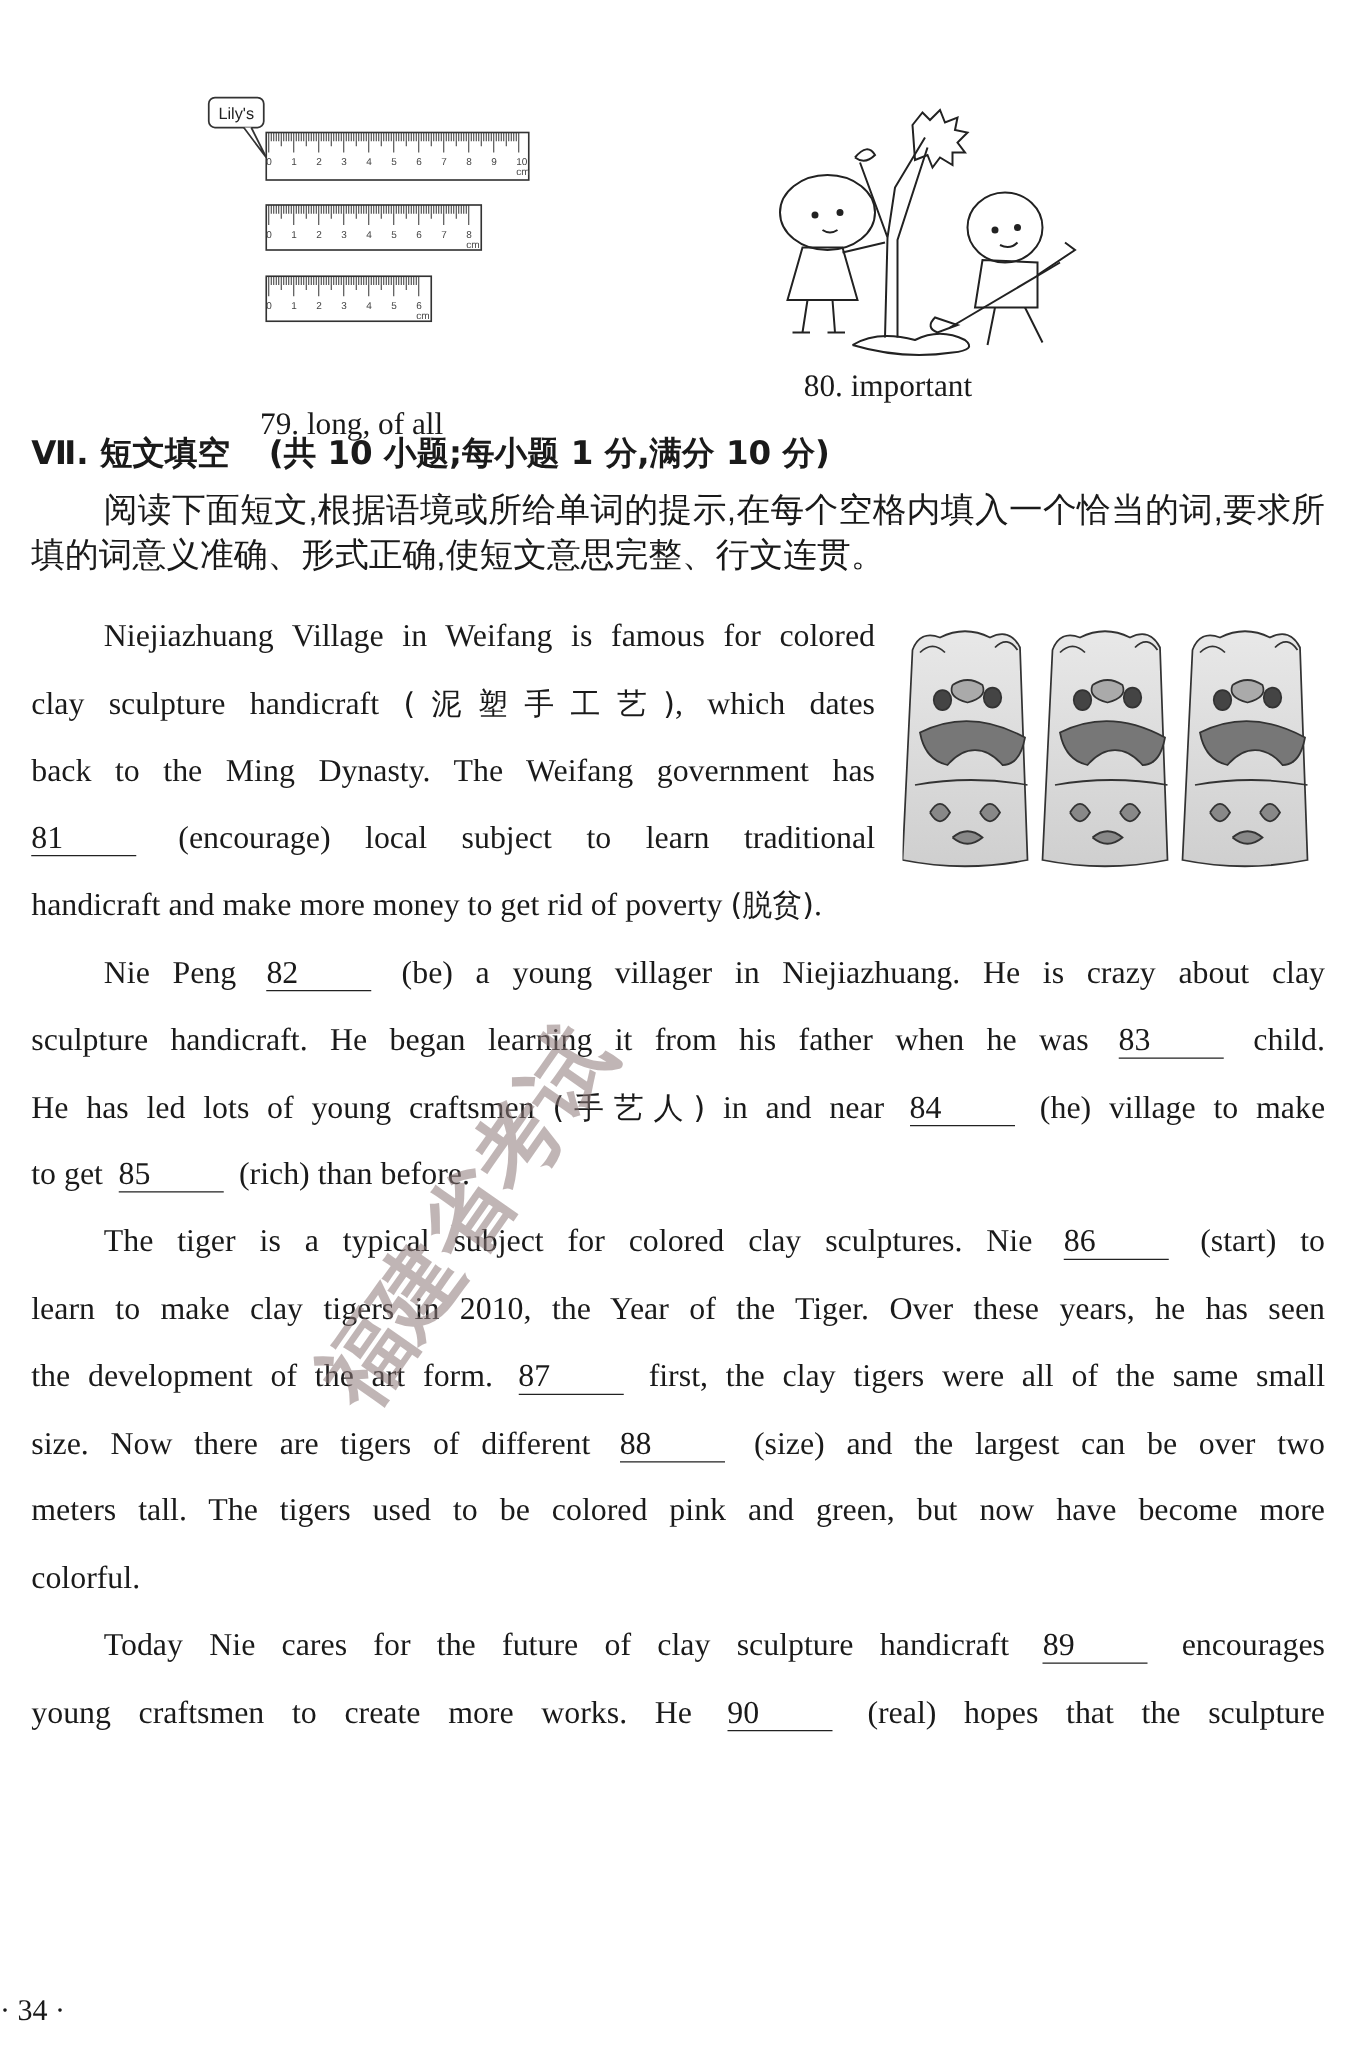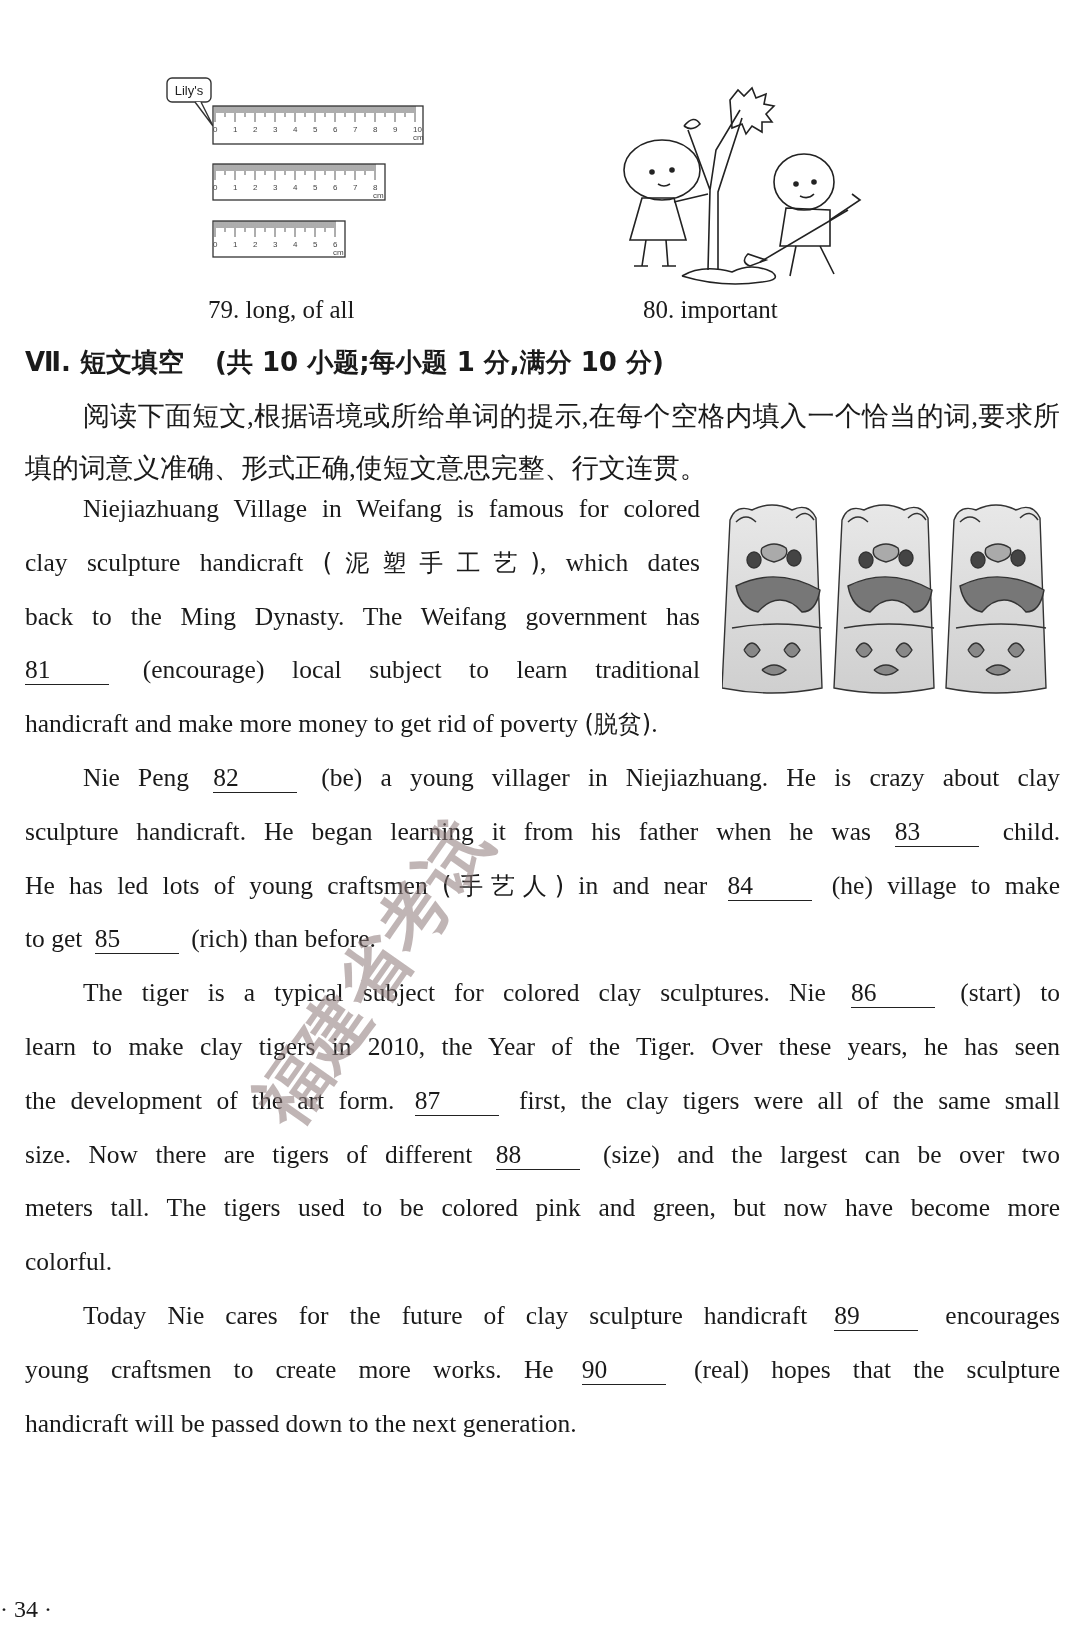--- a/index.html
+++ b/index.html
@@ -4,29 +4,29 @@
 <style>
   html, body { margin: 0; padding: 0; background: #ffffff; }
   body { width: 1080px; height: 1647px; position: relative; overflow: hidden;
          font-family: "Liberation Serif", "DejaVu Serif", serif; color: #1a1a1a; }
   .abs { position: absolute; }
 
   
   .fig-rulers { left: 165px; top: 76px; width: 290px; height: 200px; }
   .fig-tree { left: 590px; top: 70px; width: 300px; height: 220px; }
   .caption { font-size: 25px; top: 296px; white-space: nowrap; }
-  .cap79 { left: 208px; }
+  .cap79 { left: 208px; margin-top: 30px; }
   .cap80 { left: 643px; }
 
   .section-title { left: 25px; top: 345px; font-size: 26px; font-weight: bold;
                    font-family: "DejaVu Sans", "Liberation Sans", sans-serif; white-space: nowrap; letter-spacing: 0px; }
   .section-title .points { margin-left: 22px; }
 
-  .instr { left: 25px; width: 1035px; font-size: 27px; line-height: 52px; top: 390px;
-           font-family: Liberation Serif, serif; text-indent: 58px; text-align: justify; }
+  .instr { left: 25px; width: 1035px; font-size: 27px; line-height: 36px; top: 390px;
+           font-family: Liberation Sans, sans-serif; text-indent: 58px; text-align: justify; }
 
   .passage { left: 25px; width: 1035px; font-size: 25.5px; line-height: 53.8px; }
   .p-indent { text-indent: 58px; }
   .line { display: block; white-space: nowrap; height: 53.8px; text-align: justify; text-align-last: justify; }
   .line.last { text-align-last: left; }
   .line.short { width: 675px; }
   .cn { font-family: "DejaVu Sans", "Liberation Sans", sans-serif; font-size: 24px; }
 
   .blank { display: inline-block; width: 84px; border-bottom: 1.4px solid #222; text-align: center;
            line-height: 28px; text-indent: 0; margin: 0 6px; }
@@ -184,19 +184,18 @@
     <span class="line">learn to make clay tigers in 2010, the Year of the Tiger. Over these years, he has seen</span>
     <span class="line"><span>the development of the art form.</span> <span class="blank">87</span> <span>first, the clay tigers were all of the same small</span></span>
     <span class="line"><span>size. Now there are tigers of different</span> <span class="blank">88</span> <span>(size) and the largest can be over two</span></span>
     <span class="line">meters tall. The tigers used to be colored pink and green, but now have become more</span>
     <span class="line last">colorful.</span>
   </div>
 
   <div>
     <span class="line p-indent"><span>Today Nie cares for the future of clay sculpture handicraft</span> <span class="blank">89</span> <span>encourages</span></span>
     <span class="line"><span>young craftsmen to create more works. He</span> <span class="blank">90</span> <span>(real) hopes that the sculpture</span></span>
-    <span class="line last">handicraft will be passed down to the next generation.</span>
   </div>
 </div>
 
 <div class="watermark" style="left:235px; top:1090px;">福建省考试</div>
 
 <div class="abs page-num">· 34 ·</div>
 
 </body></html>

